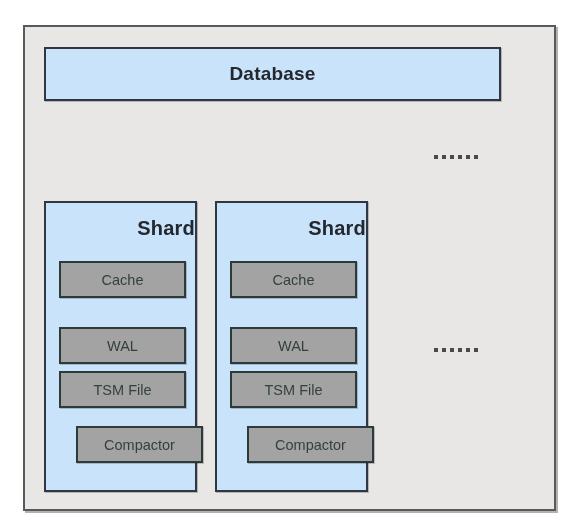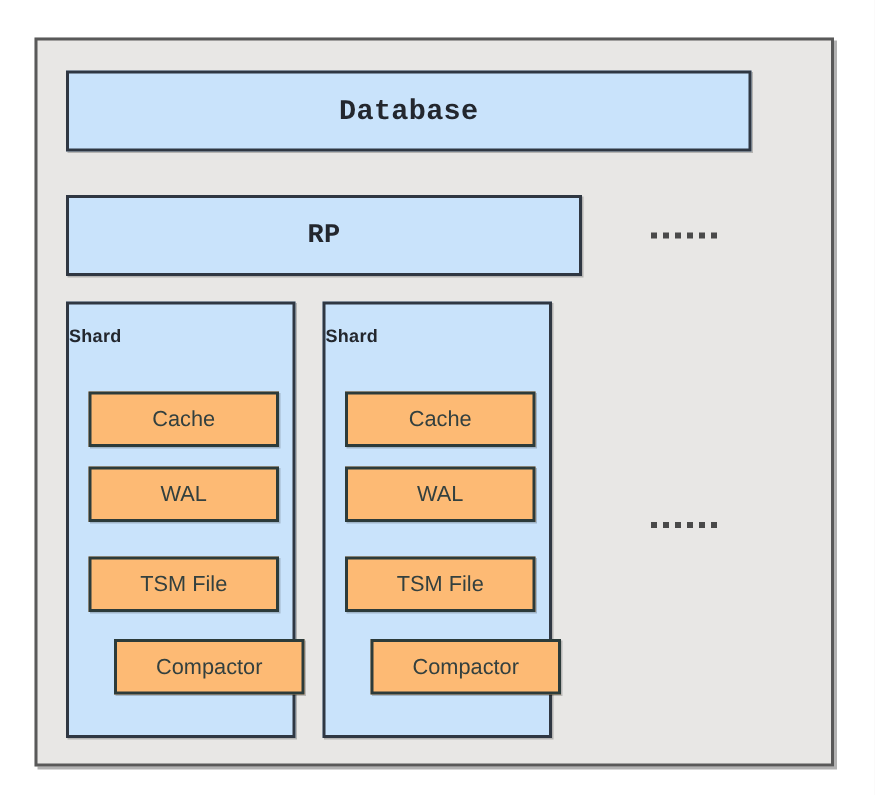--- a/index.html
+++ b/index.html
@@ -44,21 +44,20 @@
     background: #e8e7e5;
     border: 2px solid #595959;
     box-shadow: 2px 2px 0 rgba(0,0,0,0.30);
   }
 
   
   .blue {
     background: #c9e3fb;
     border-color: #2f3742;
     box-shadow: 1px 1px 0 rgba(0,0,0,0.22);
-    font-family: Liberation Mono, monospace;
   }
 
   .label-bold {
     font-weight: bold;
     color: #23272e;
     letter-spacing: 0.2px;
   }
   .label-regular {
     font-weight: normal;
     color: #33403f;
@@ -89,40 +88,40 @@
     box-shadow: 1px 1px 0 rgba(0,0,0,0.22);
   }
   #shard-column-1 { left: 44px;  top: 201px; width: 153px; height: 291px; }
   #shard-column-2 { left: 215px; top: 201px; width: 153px; height: 291px; }
 
   .shard-title {
     position: absolute;
     left: 0;
     top: 14px;
     width: 100%;
-    text-align: left;
-    font-size: 12px;
+    text-align: right;
+    font-size: 20px;
   }
 
   .component {
     position: absolute;
     left: 13px;
     width: 127px;
     height: 37px;
     box-sizing: border-box;
     border: 2px solid #2c3b3a;
-    background: #fdba74;
+    background: #a3a3a3;
     display: flex;
     align-items: center;
     justify-content: center;
     font-size: 14.5px;
     box-shadow: 1px 1px 0 rgba(0,0,0,0.20);
   }
   .component.c0 { top: 58px;  }
-  .component.c1 { top: 108px; }
+  .component.c1 { top: 124px; }
   .component.c2 { top: 168px; text-align: right; }
   .component.c3 { top: 223px; margin-left: 17px; }
 
   
   .dots {
     position: absolute;
     display: flex;
     gap: 4px;
     align-items: center;
   }
@@ -137,21 +136,20 @@
 </style>
 </head>
 <body>
 
 <div id="diagram-canvas">
 
   <div class="box" id="outer-container"></div>
 
   <div class="box blue label-bold" id="database-box">Database</div>
 
-  <div class="box blue label-bold" id="rp-box">RP</div>
 
   <div class="dots" id="ellipsis-rp">
     <span></span>
     <span></span>
     <span></span>
     <span></span>
     <span></span>
     <span></span>
   </div>
 

